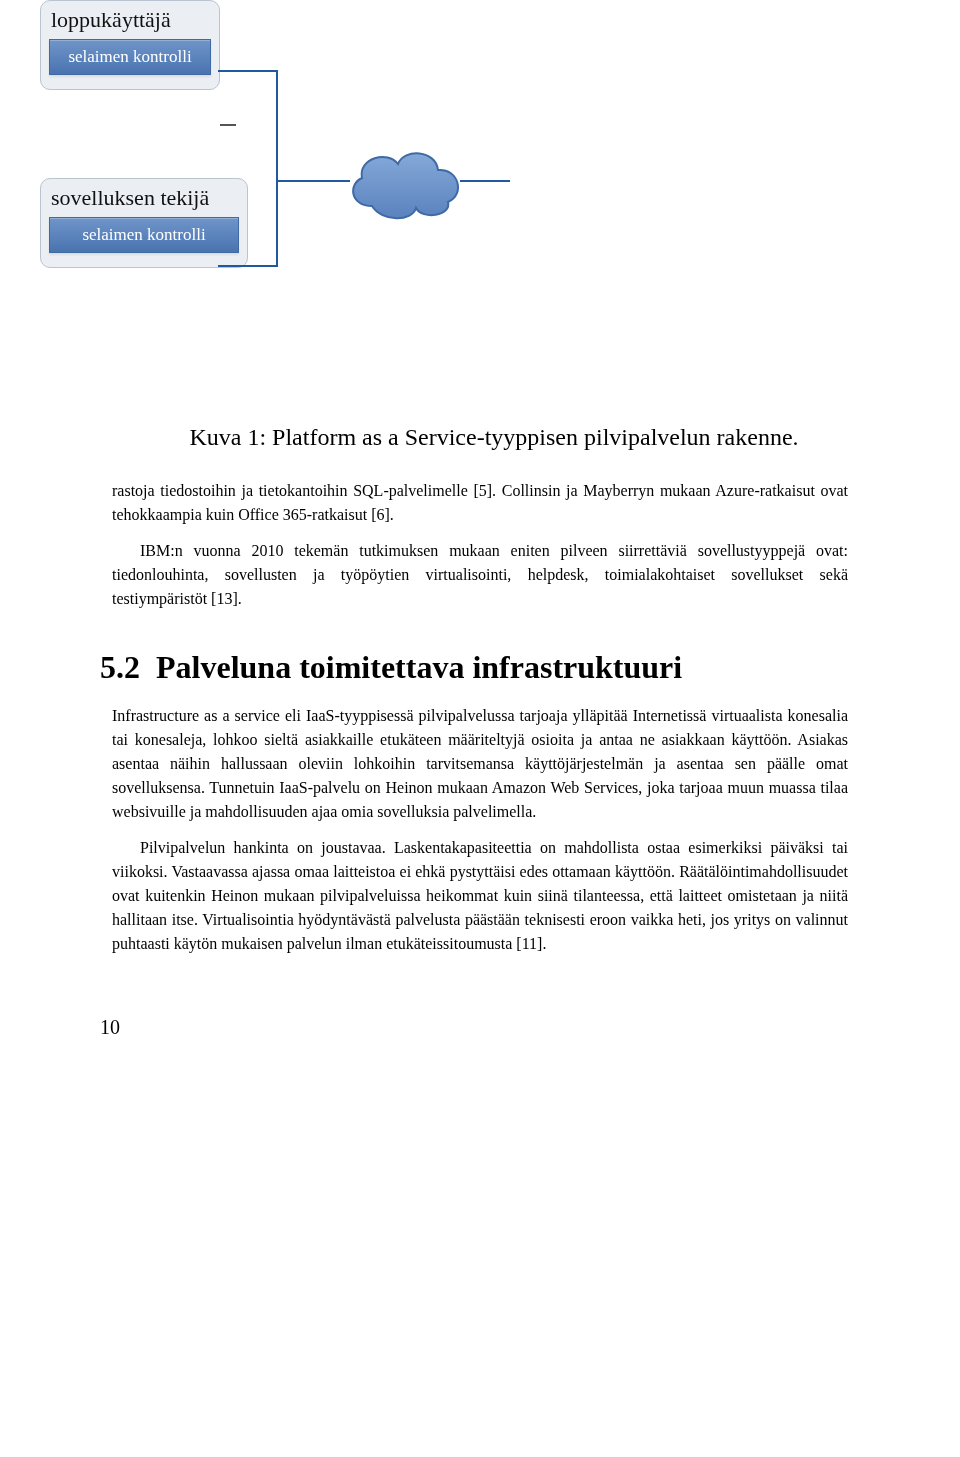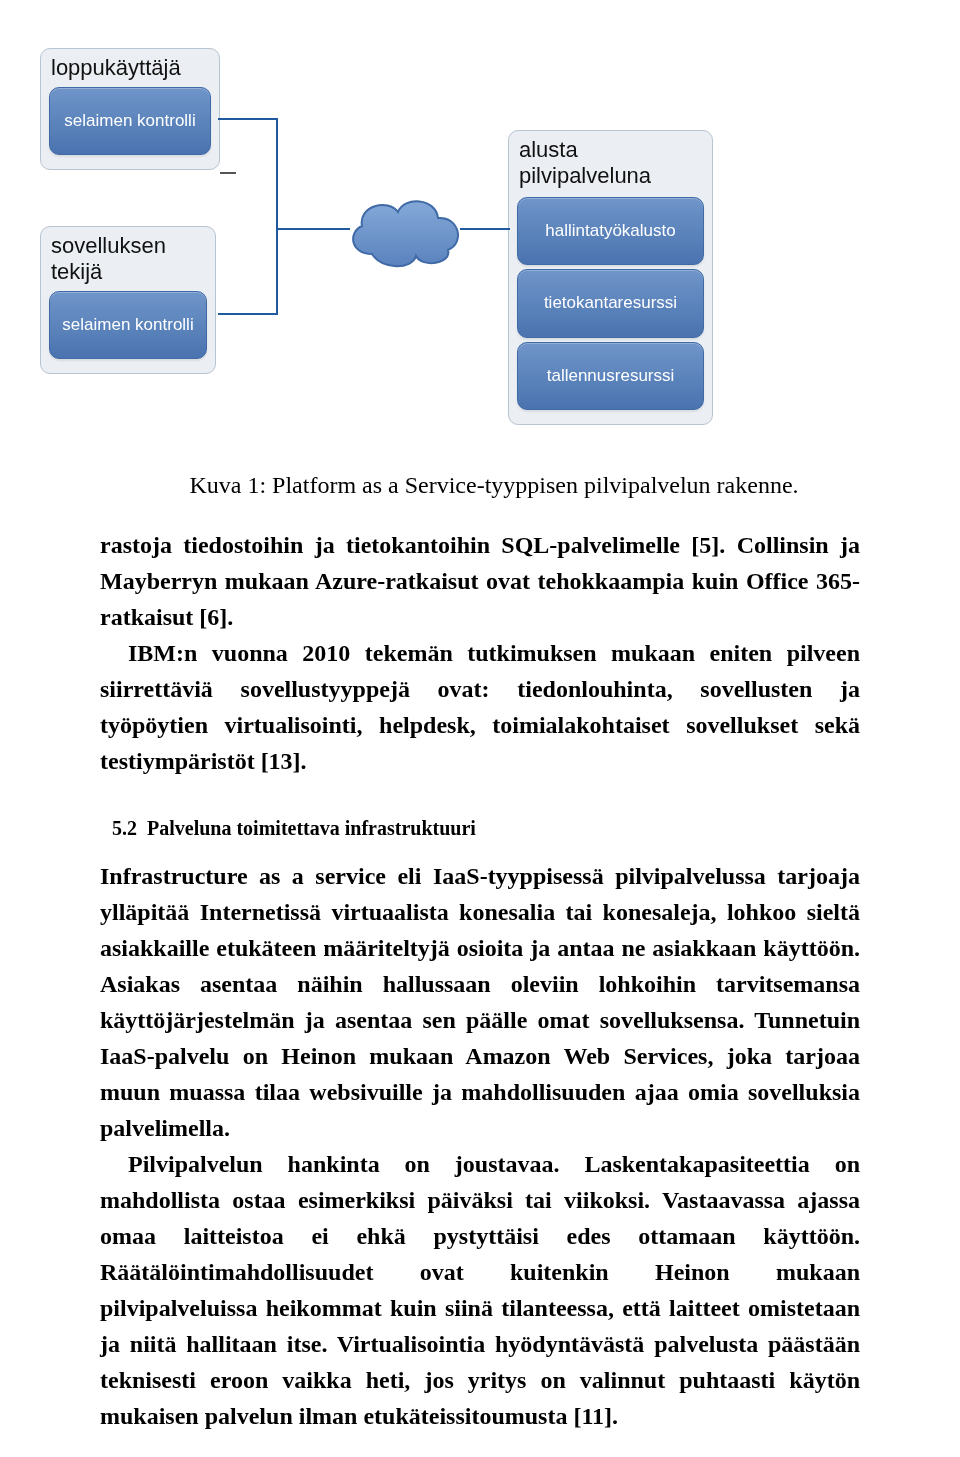--- a/index.html
+++ b/index.html
@@ -13,50 +13,49 @@
   }
   .page {
     padding: 0 100px 80px 100px;
   }
   
   .diagram {
     position: relative;
     margin-left: -60px;
     width: 720px;
     height: 390px;
-    font-family: Liberation Sans, sans-serif;
-    margin-top: 48px;
+    font-family: Liberation Serif, serif;
   }
   .group-box {
     position: absolute;
     background: #ebeff3;
     border: 1px solid #b8c4d0;
     border-radius: 10px;
     padding: 6px 8px 10px 8px;
   }
   .group-title {
     font-size: 22px;
     color: #111;
     margin: 0 0 6px 2px;
   }
   .chip {
     background: #5b81b8;
     background: linear-gradient(#6f95c9, #4a73af);
     border: 1px solid #3f6aa6;
-    border-radius: 10px;
+    border-radius: 0;
     color: #fff;
     font-size: 17px;
     text-align: center;
-    padding: 23px 10px;
+    padding: 7px 10px;
     margin: 4px 0;
     line-height: 1.2;
     box-shadow: 0 1px 0 rgba(255,255,255,0.25) inset, 0 2px 2px rgba(0,0,0,0.08);
   }
   #g-loppu { left: 0; top: 0; width: 180px; }
-  #g-sovel { left: 0; top: 178px; width: 176px; }
+  #g-sovel { left: 0; top: 178px; width: 208px; }
   #g-alusta { left: 468px; top: 82px; width: 205px; }
   #g-alusta .group-title { margin-bottom: 8px; }
   .cloud {
     position: absolute;
     left: 300px; top: 140px;
     width: 130px; height: 85px;
   }
   .line {
     position: absolute;
     background: #1f5aa0;
@@ -71,32 +70,31 @@
 
   
   .fig-caption {
     text-align: center;
     font-size: 24px;
     margin: 34px 0 28px 0;
     text-indent: 28px;
   }
   
   .body-text p {
-    font-size: 24px;
+    font-size: 16px;
     line-height: 1.50;
     text-align: justify;
-    margin: 0;
-    font-weight: bold;
+    margin: 12px;
   }
   .body-text p.noindent { text-indent: 0; }
   .body-text p.indent { text-indent: 28px; }
   h2.section {
-    font-size: 20px;
+    font-size: 32px;
     font-weight: bold;
-    margin: 38px 0 18px 12px;
+    margin: 38px 0 18px 0;
   }
   .pageno {
     text-align: left;
     font-size: 20px;
     margin-top: 60px;
   }
 </style>
 </head>
 <body>
 
@@ -106,26 +104,20 @@
     <div id="g-loppu" class="group-box">
       <div class="group-title">loppukäyttäjä</div>
       <div class="chip">selaimen kontrolli</div>
     </div>
 
     <div id="g-sovel" class="group-box">
       <div class="group-title">sovelluksen tekijä</div>
       <div class="chip">selaimen kontrolli</div>
     </div>
 
-    <div id="g-alusta" class="group-box">
-      <div class="group-title">alusta pilvipalveluna</div>
-      <div class="chip">hallintatyökalusto</div>
-      <div class="chip">tietokantaresurssi</div>
-      <div class="chip">tallennusresurssi</div>
-    </div>
 
     <div class="line" id="h1"></div>
     <div class="line" id="h2"></div>
     <div class="line" id="v1"></div>
     <div class="line" id="h3"></div>
     <div class="line" id="h4"></div>
     <div class="line" id="hA"></div>
 
     <svg class="cloud" viewBox="0 0 130 85">
       <defs>

